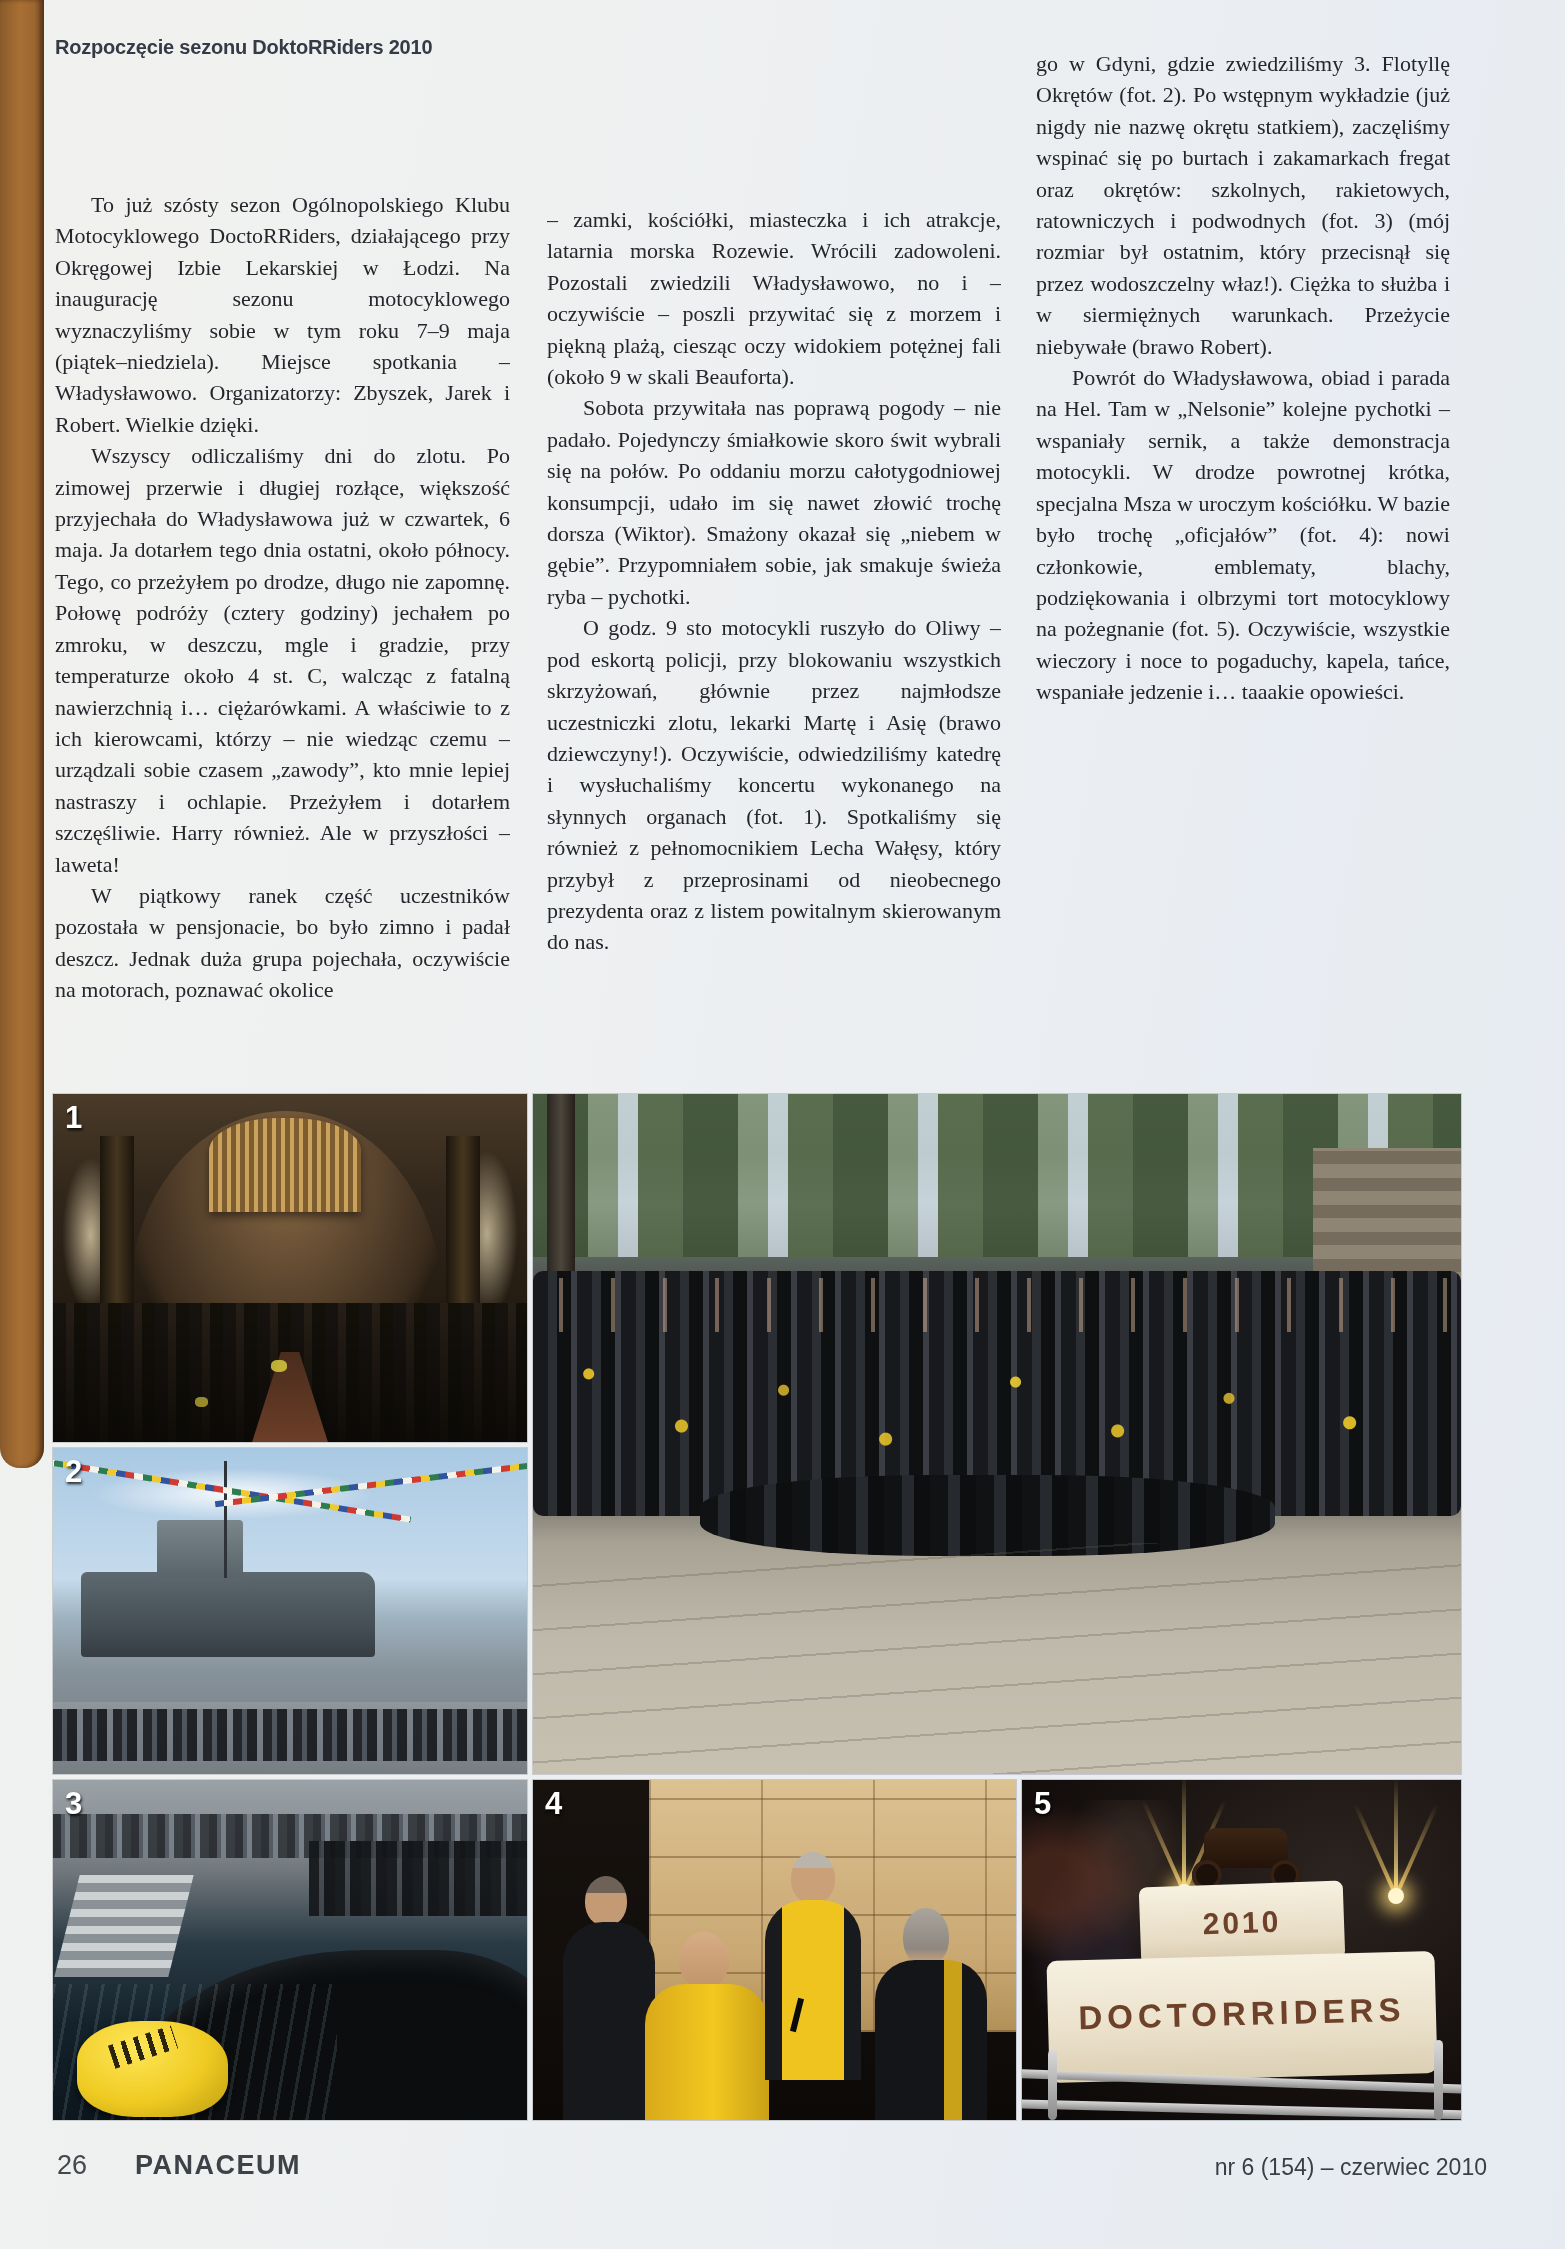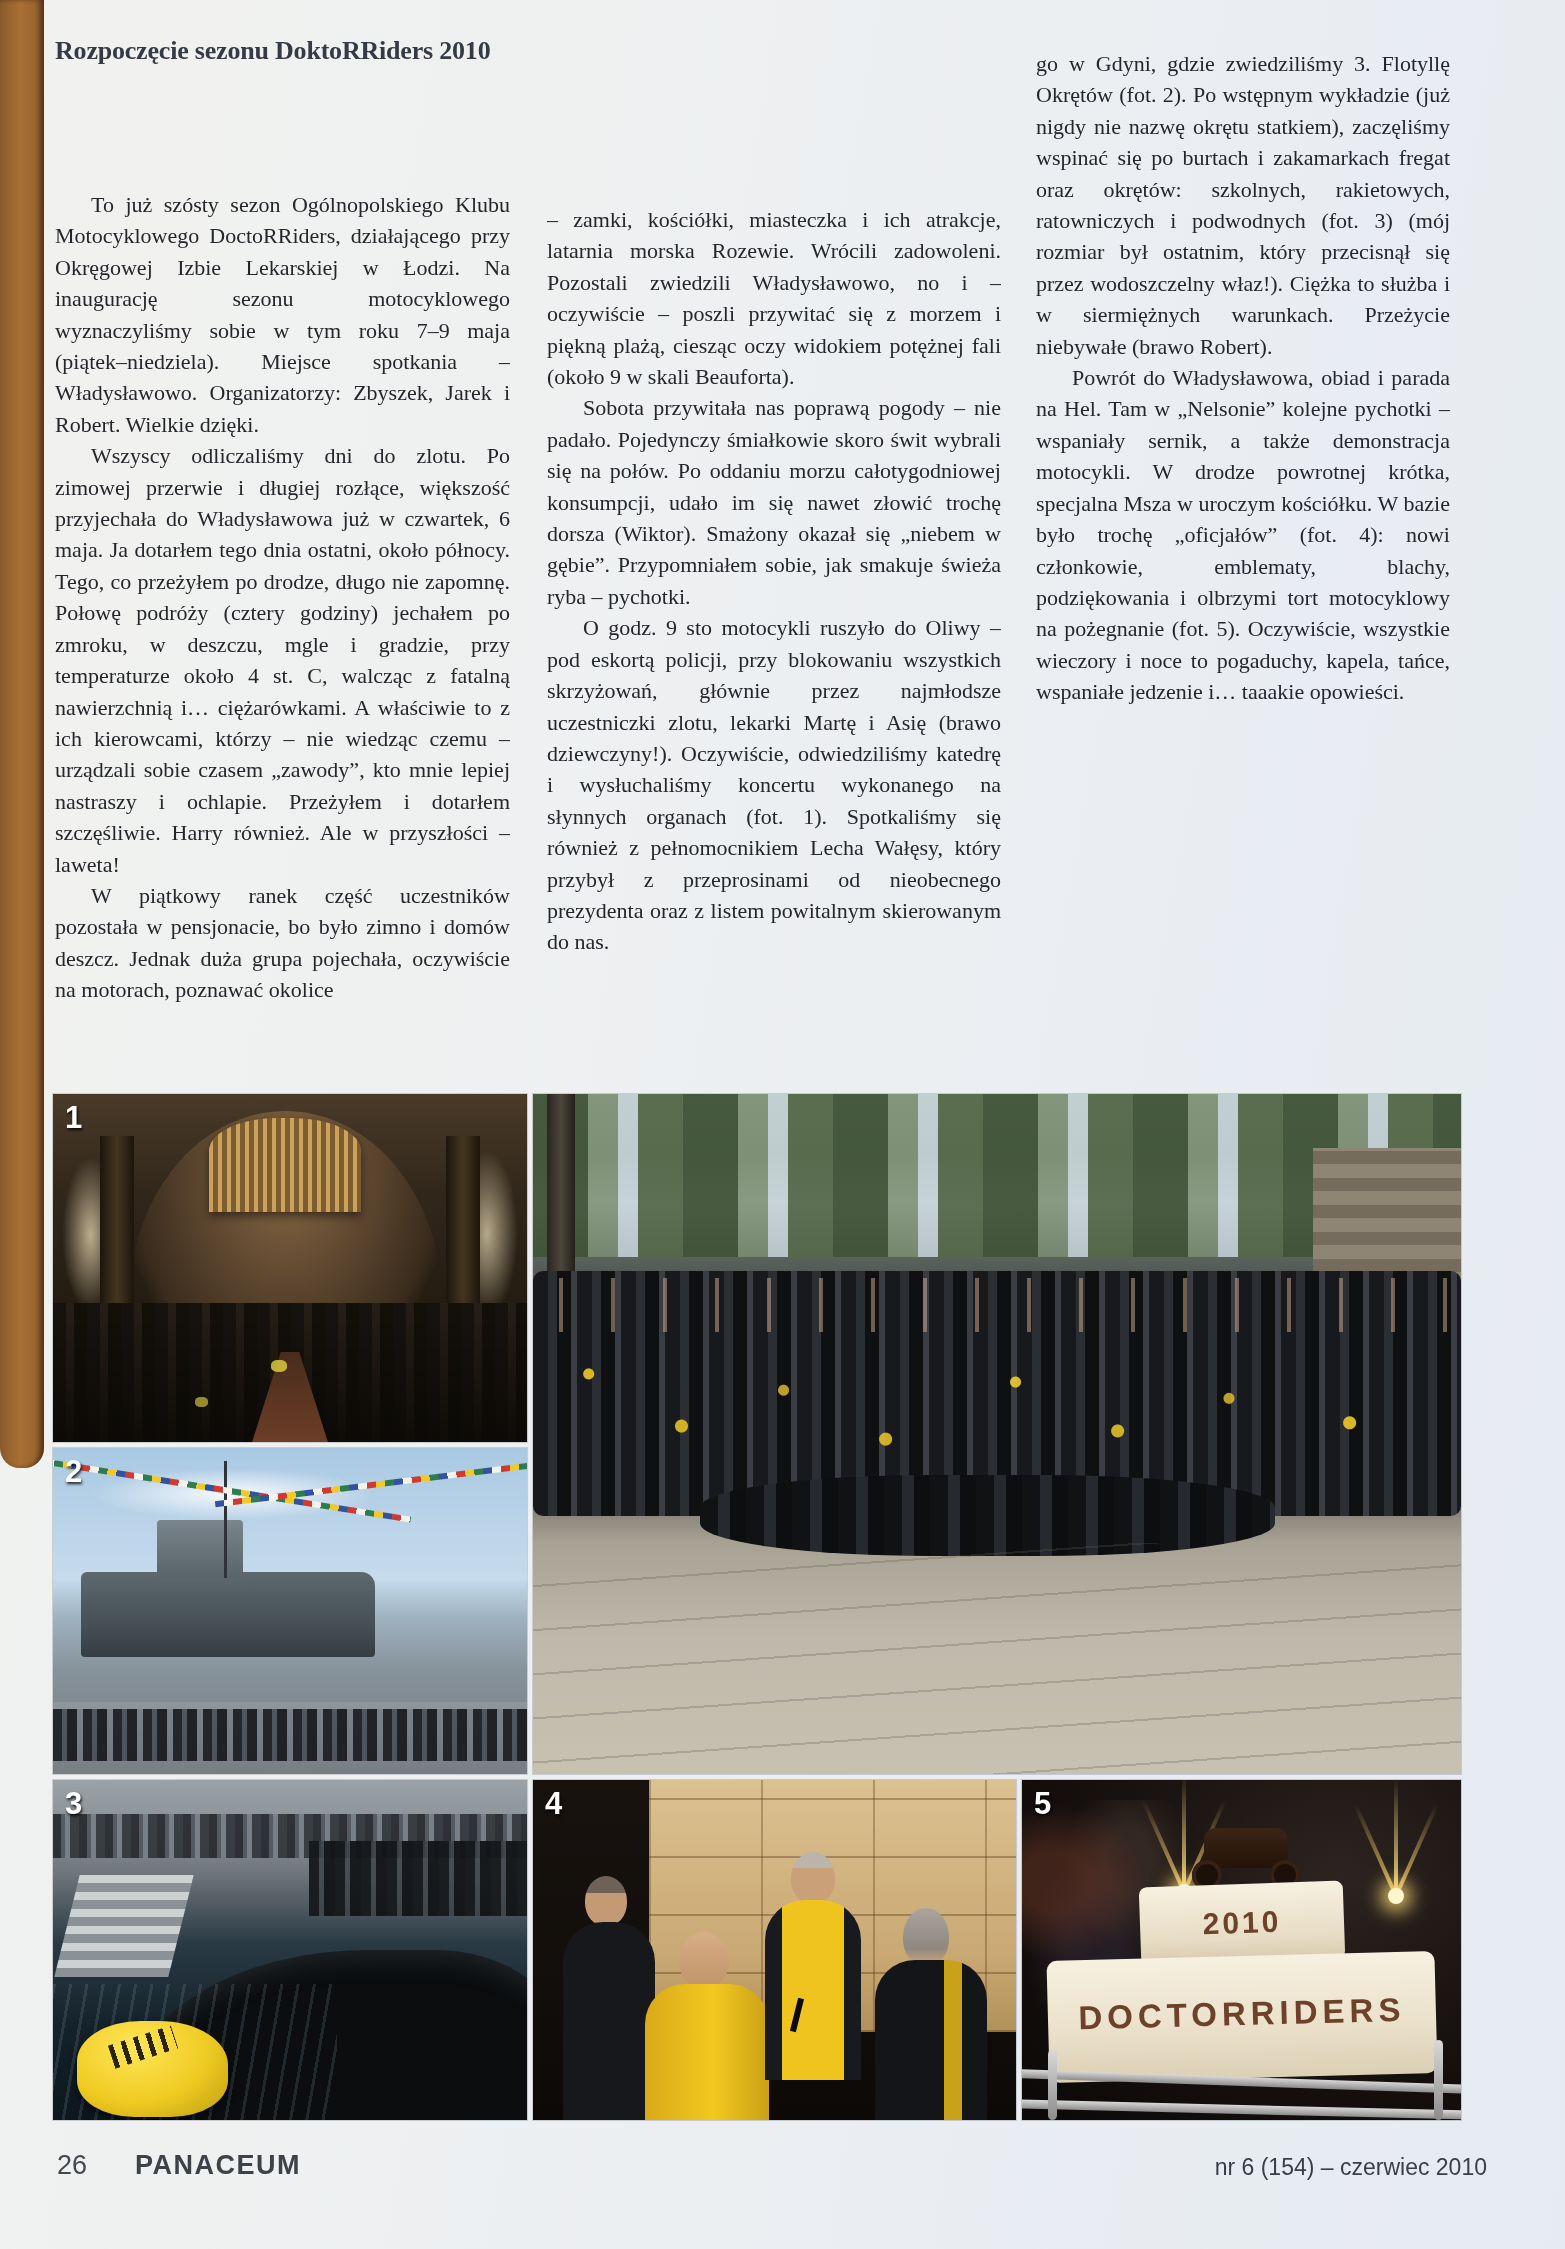--- a/index.html
+++ b/index.html
@@ -7,22 +7,22 @@
        font-family:"Liberation Serif",serif;
        background:linear-gradient(100deg,#f1f2ef 0%,#eef0f1 35%,#e9edf2 70%,#e6ebf1 100%);}
   .page{position:absolute;inset:0;}
 
   
   .strip{position:absolute;left:0;top:0;width:44px;height:1468px;
          background:linear-gradient(90deg,#8a5a2b 0%,#a86f34 45%,#9c6630 78%,#6f4722 100%);
          border-radius:0 0 20px 20px;box-shadow:inset -3px 0 4px rgba(60,35,10,.55);}
 
   
-  .kicker{position:absolute;left:55px;top:36px;font-family:Liberation Serif, serif;
-          font-weight:bold;font-size:26px;letter-spacing:-0.2px;color:#353b46;}
+  .kicker{position:absolute;left:55px;top:36px;font-family:Liberation Sans, sans-serif;
+          font-weight:bold;font-size:20px;letter-spacing:-0.2px;color:#353b46;}
   .title{position:absolute;left:52px;top:74px;font-family:"Liberation Sans",sans-serif;
          font-weight:bold;font-size:41px;letter-spacing:-1px;color:#3f51a1;}
 
   
   .col{position:absolute;font-size:22px;line-height:31.4px;color:#24262b;
        text-align:justify;hyphens:auto;-webkit-hyphens:auto;}
   .col1{left:55px;top:189px;width:455px;height:856px;overflow:hidden;}
   .col2{left:547px;top:204px;width:454px;height:856px;overflow:hidden;}
   .col3{left:1036px;top:48px;width:414px;}
   .para{margin:0;}
@@ -195,21 +195,21 @@
 
 <div class="page">
 
   <div class="strip"></div>
 
   <div class="kicker">Rozpoczęcie sezonu DoktoRRiders 2010</div>
 
   <div class="col col1">
     <p class="para ind">To już szósty sezon Ogólnopolskiego Klubu Motocyklowego DoctoRRiders, działającego przy Okręgowej Izbie Lekarskiej w Łodzi. Na inaugurację sezonu motocyklowego wyznaczyliśmy sobie w tym roku 7–9 maja (piątek–niedziela). Miejsce spotkania – Władysławowo. Organizatorzy: Zbyszek, Jarek i Robert. Wielkie dzięki.</p>
     <p class="para ind">Wszyscy odliczaliśmy dni do zlotu. Po zimowej przerwie i długiej rozłące, większość przyjechała do Władysławowa już w czwartek, 6 maja. Ja dotarłem tego dnia ostatni, około północy. Tego, co przeżyłem po drodze, długo nie zapomnę. Połowę podróży (cztery godziny) jechałem po zmroku, w deszczu, mgle i gradzie, przy temperaturze około 4 st. C, walcząc z fatalną nawierzchnią i… ciężarówkami. A właściwie to z ich kierowcami, którzy – nie wiedząc czemu – urządzali sobie czasem „zawody”, kto mnie lepiej nastraszy i ochlapie. Przeżyłem i dotarłem szczęśliwie. Harry również. Ale w przyszłości – laweta!</p>
-    <p class="para ind">W piątkowy ranek część uczestników pozostała w pensjonacie, bo było zimno i domów deszcz. Jednak duża grupa pojechała, oczywiście na motorach, poznawać okolice</p>
+    <p class="para ind">W piątkowy ranek część uczestników pozostała w pensjonacie, bo było zimno i padał deszcz. Jednak duża grupa pojechała, oczywiście na motorach, poznawać okolice</p>
   </div>
 
   <div class="col col2">
     <p class="para">– zamki, kościółki, miasteczka i ich atrakcje, latarnia morska Rozewie. Wrócili zadowoleni. Pozostali zwiedzili Władysławowo, no i – oczywiście – poszli przywitać się z morzem i piękną plażą, ciesząc oczy widokiem potężnej fali (około 9 w skali Beauforta).</p>
     <p class="para ind">Sobota przywitała nas poprawą pogody – nie padało. Pojedynczy śmiałkowie skoro świt wybrali się na połów. Po oddaniu morzu całotygodniowej konsumpcji, udało im się nawet złowić trochę dorsza (Wiktor). Smażony okazał się „niebem w gębie”. Przypomniałem sobie, jak smakuje świeża ryba – pychotki.</p>
     <p class="para ind">O godz. 9 sto motocykli ruszyło do Oliwy – pod eskortą policji, przy blokowaniu wszystkich skrzyżowań, głównie przez najmłodsze uczestniczki zlotu, lekarki Martę i Asię (brawo dziewczyny!). Oczywiście, odwiedziliśmy katedrę i wysłuchaliśmy koncertu wykonanego na słynnych organach (fot. 1). Spotkaliśmy się również z pełnomocnikiem Lecha Wałęsy, który przybył z przeprosinami od nieobecnego prezydenta oraz z listem powitalnym skierowanym do nas.</p>
   </div>
 
   <div class="col col3">
     <p class="para">go w Gdyni, gdzie zwiedziliśmy 3. Flotyllę Okrętów (fot. 2). Po wstępnym wykładzie (już nigdy nie nazwę okrętu statkiem), zaczęliśmy wspinać się po burtach i zakamarkach fregat oraz okrętów: szkolnych, rakietowych, ratowniczych i podwodnych (fot. 3) (mój rozmiar był ostatnim, który przecisnął się przez wodoszczelny właz!). Ciężka to służba i w siermiężnych warunkach. Przeżycie niebywałe (brawo Robert).</p>

